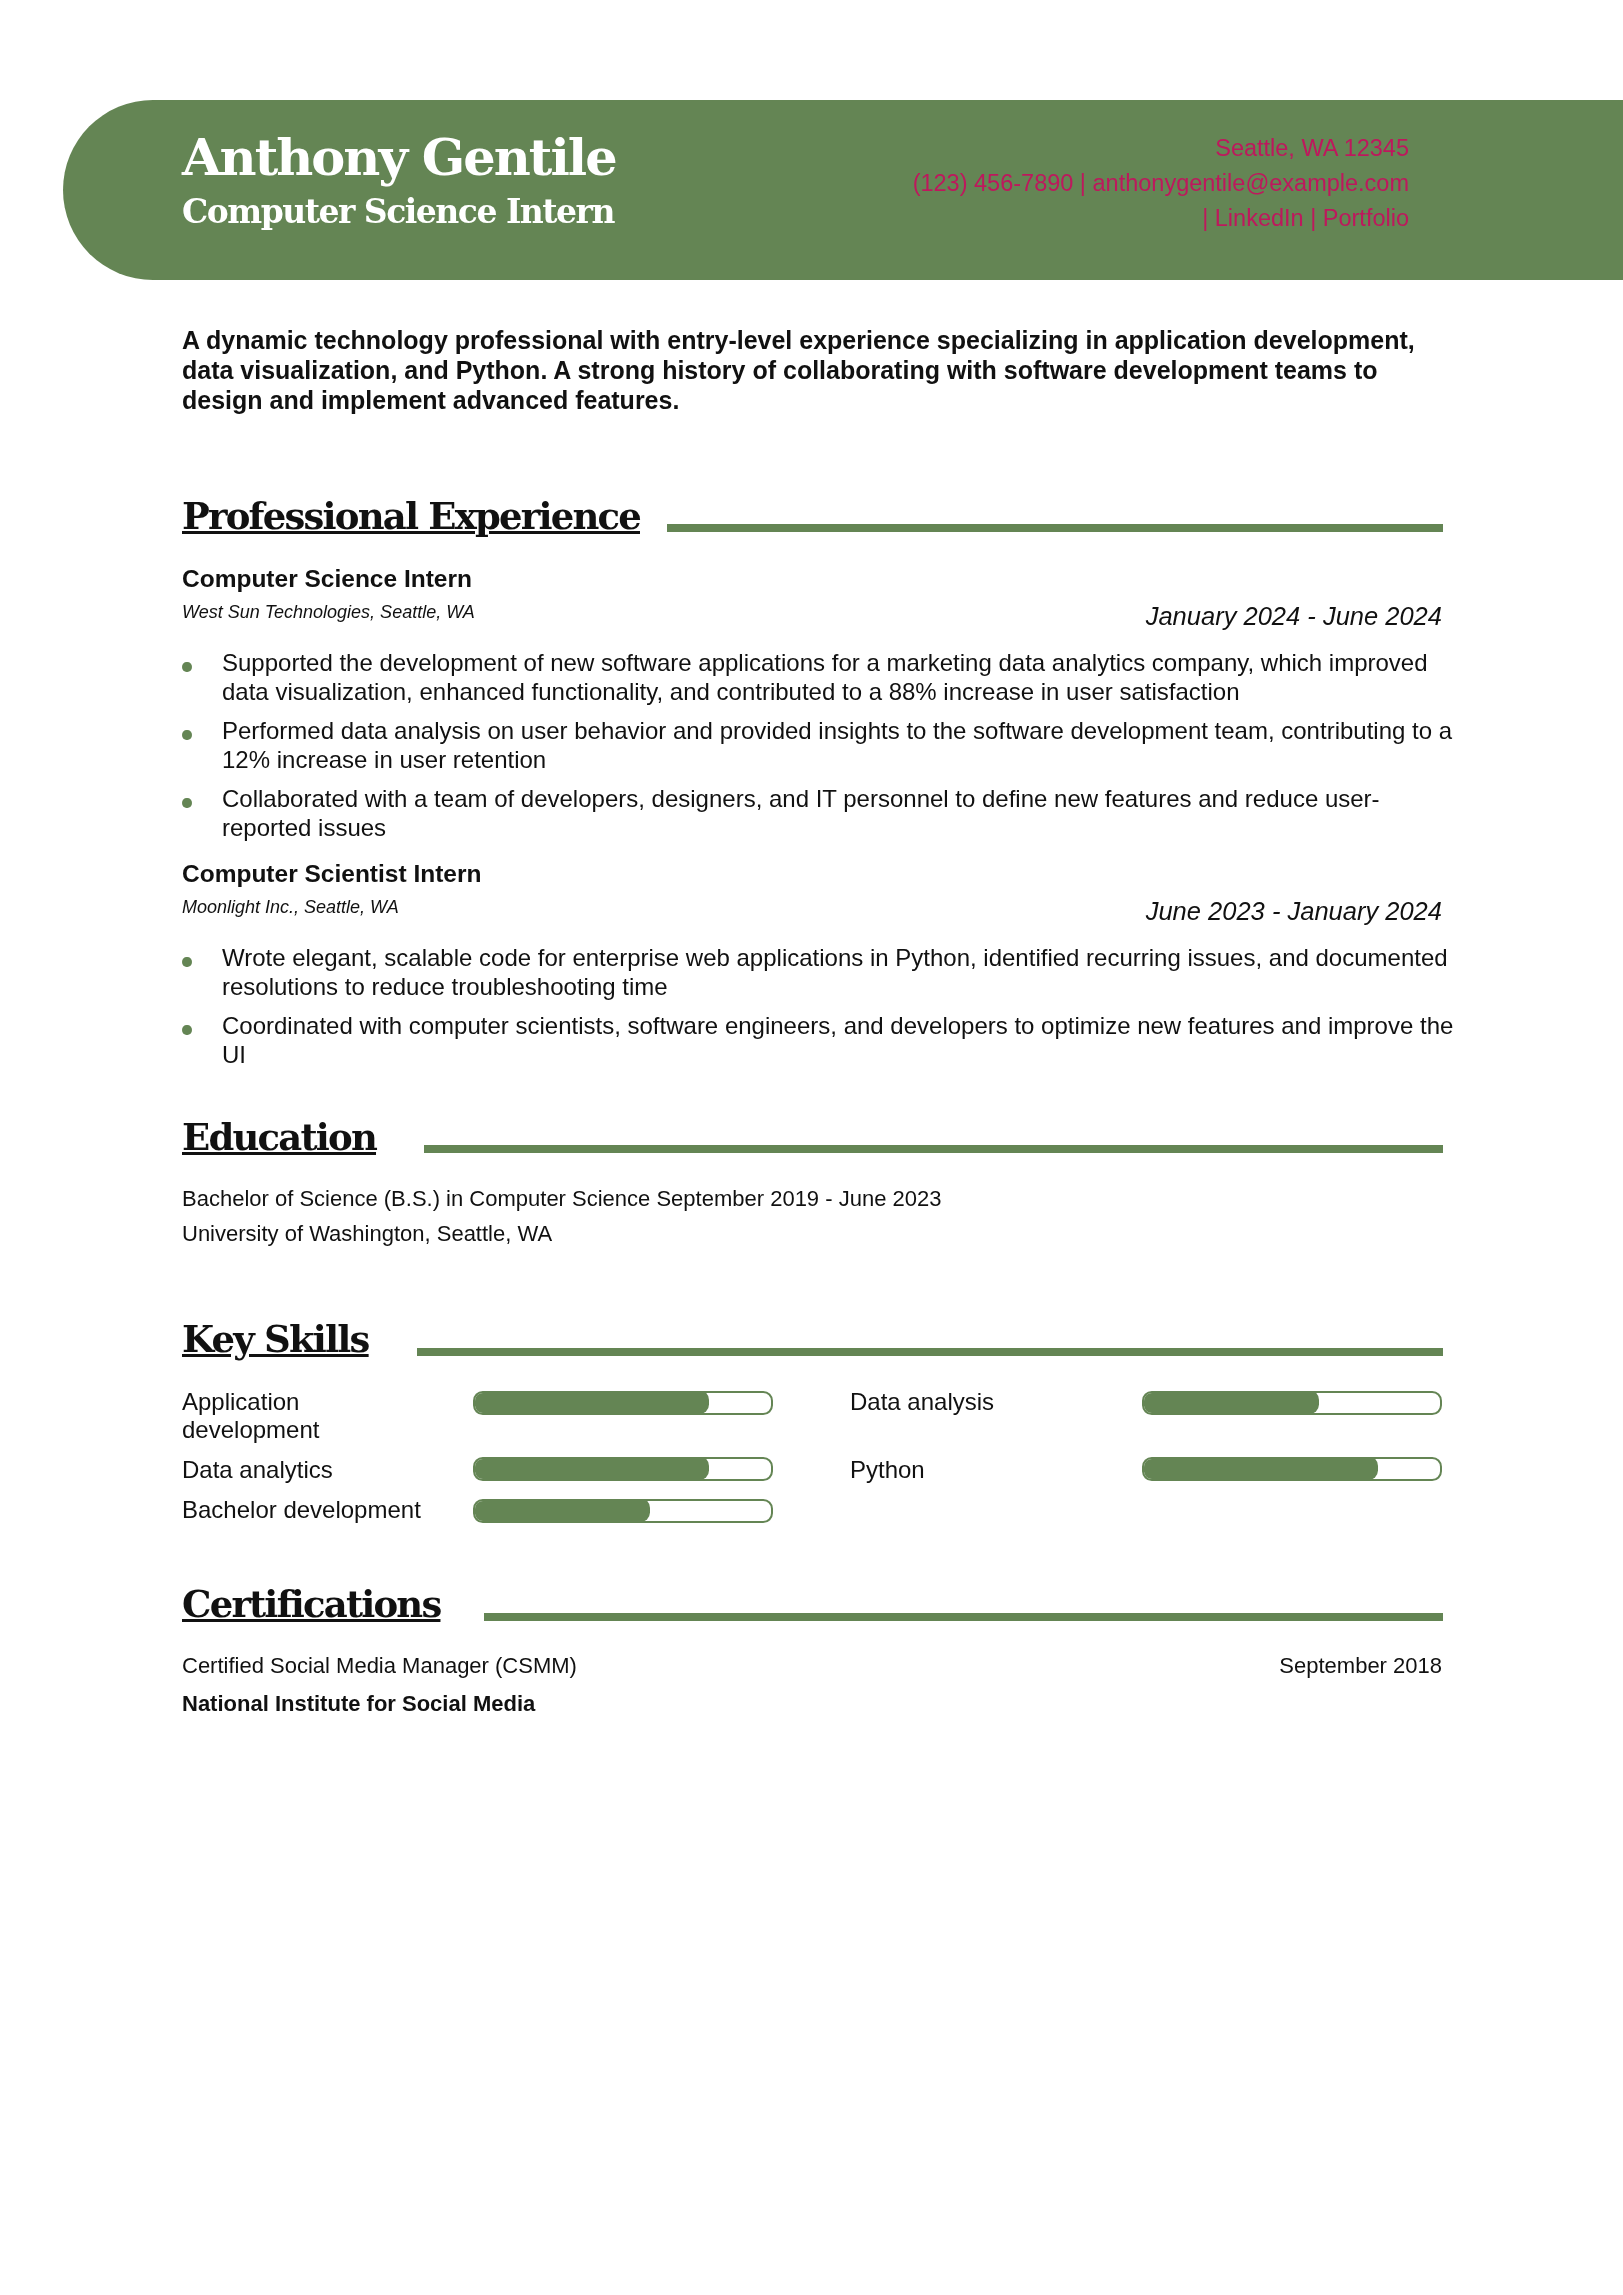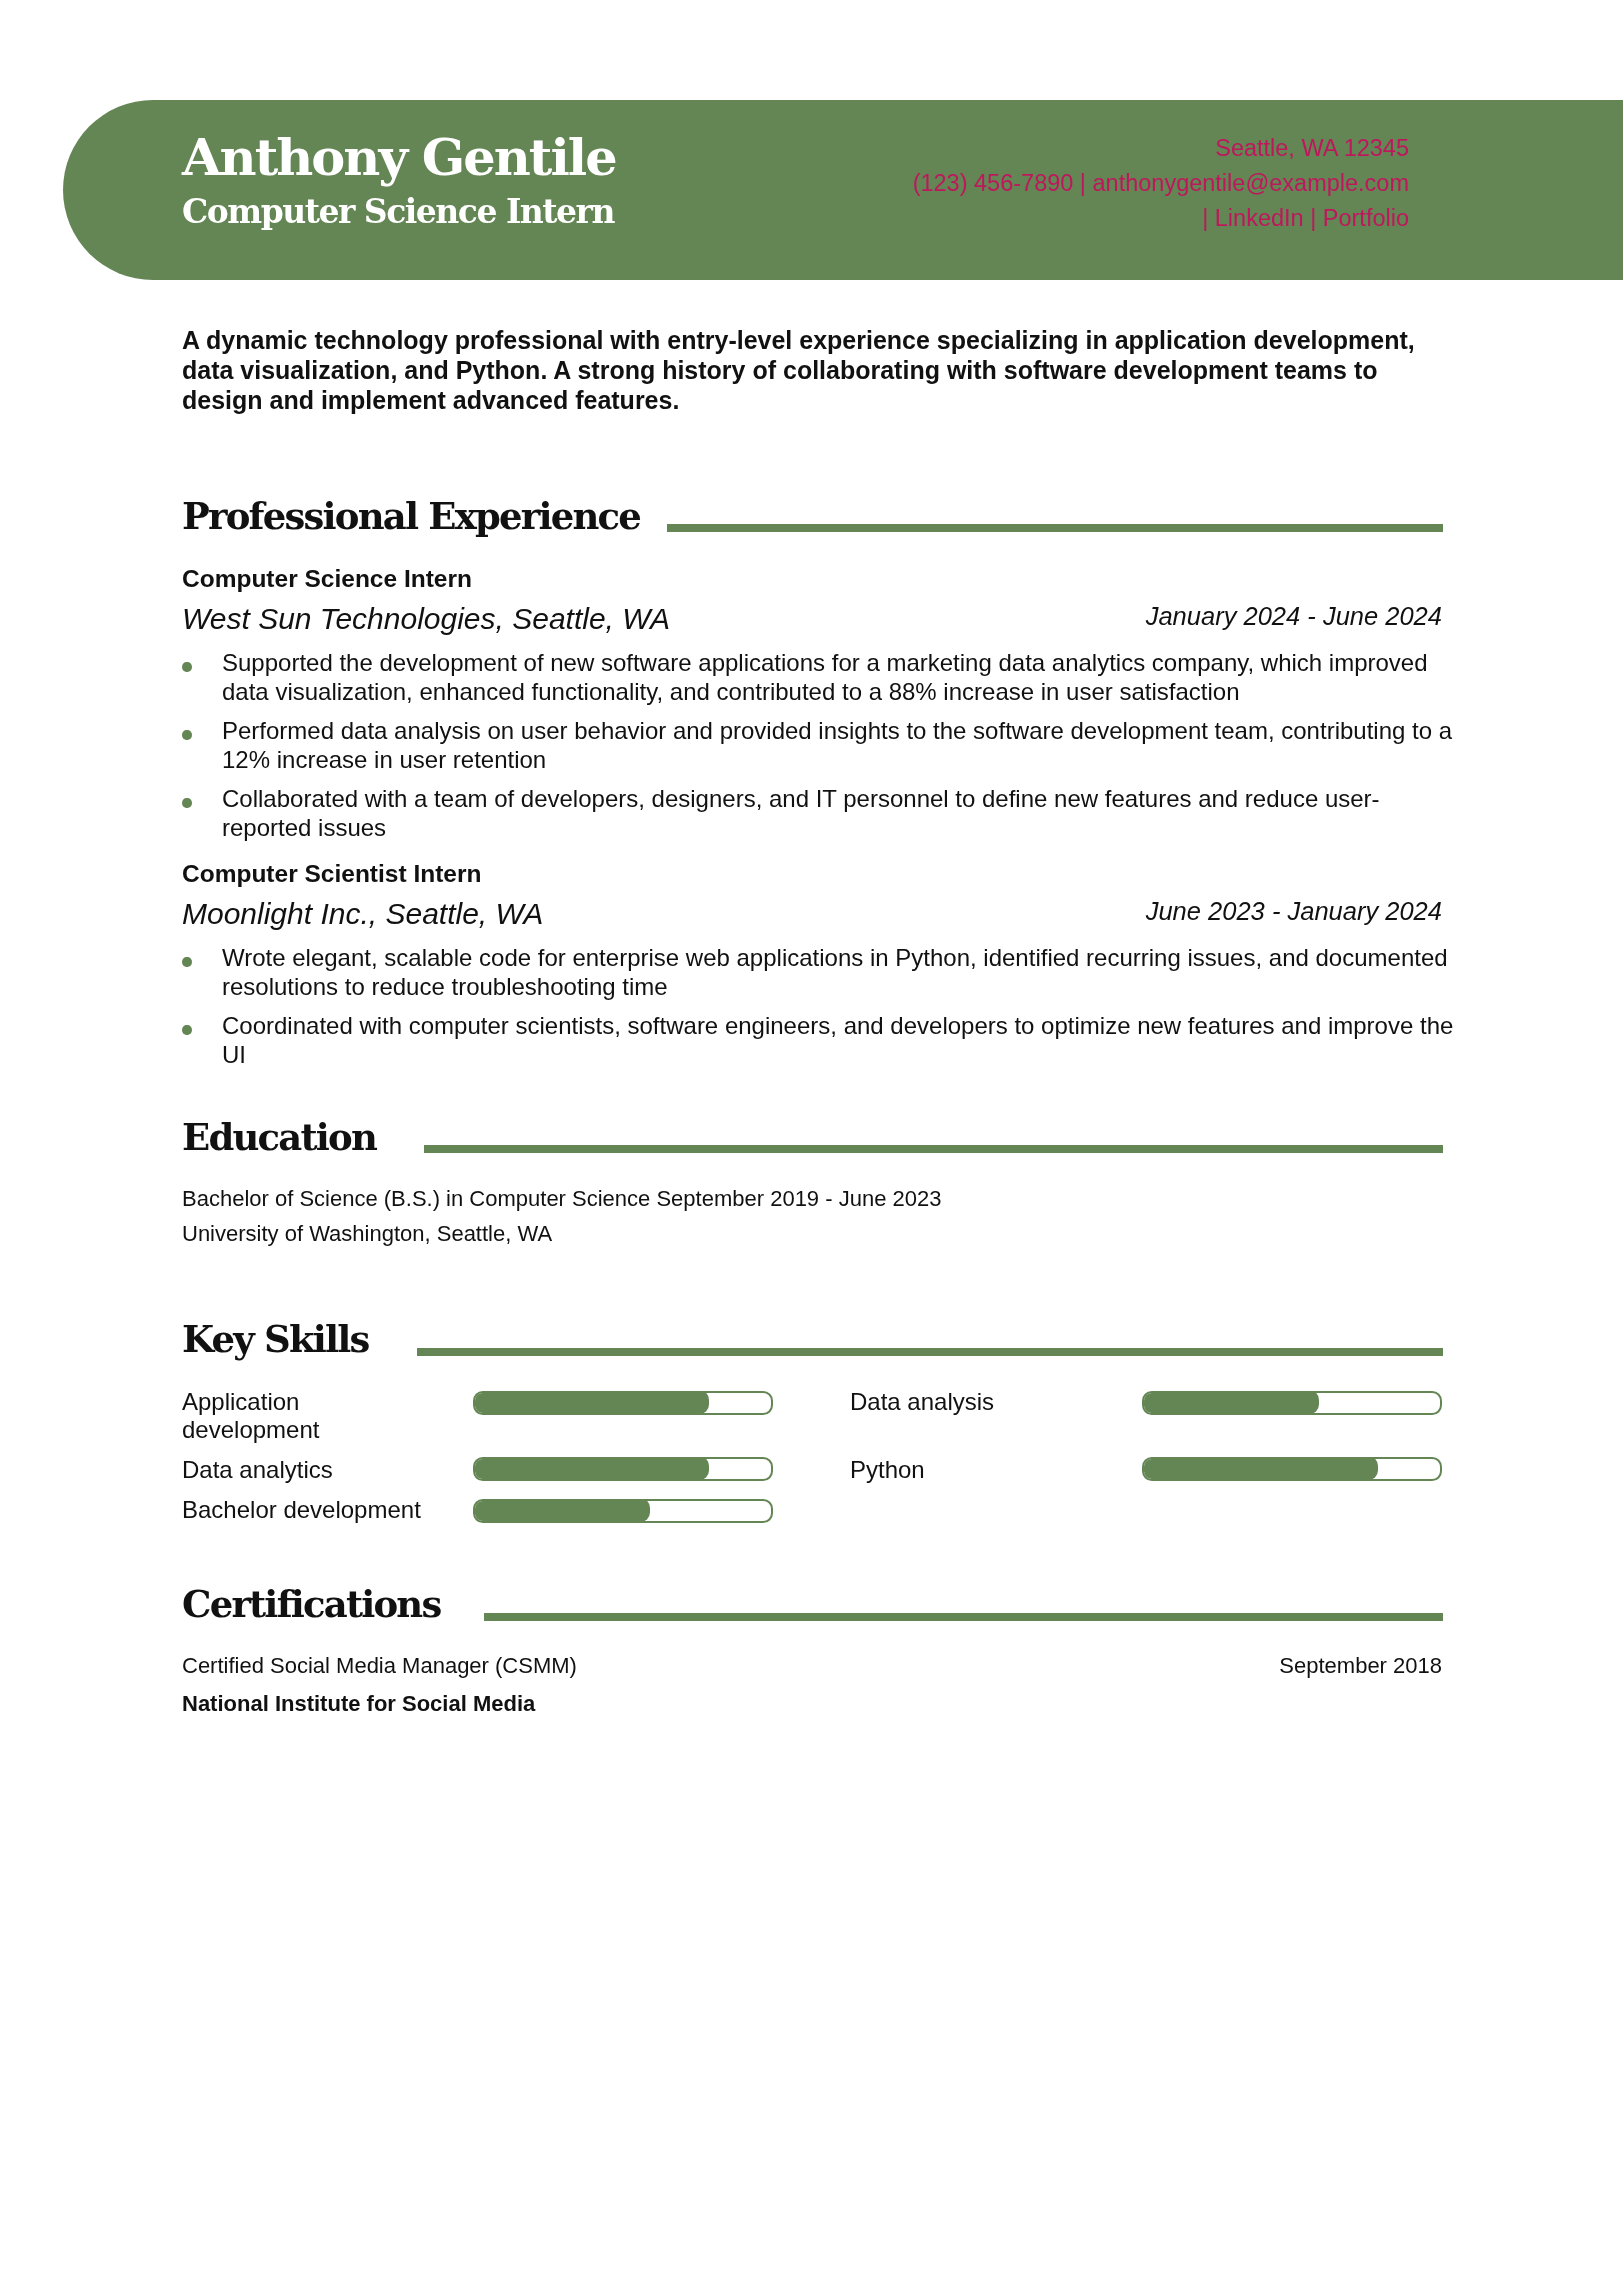--- a/index.html
+++ b/index.html
@@ -9,24 +9,24 @@
                  background: #648554; border-radius: 90px 0 0 90px; }
   .name { position: absolute; left: 182px; top: 129px; color: #fff;
           font-family: "DejaVu Serif", serif; font-weight: bold; font-size: 51px; letter-spacing: -2px; line-height: 1.1; }
   .title { position: absolute; left: 182px; top: 194px; color: #fff;
            font-family: "DejaVu Serif", serif; font-weight: bold; font-size: 33px; letter-spacing: -1.5px; line-height: 1.1; }
   .contact { position: absolute; right: 214px; top: 131px; color: #be185d; text-align: right;
              font-size: 23.5px; line-height: 35px; }
   .summary { position: absolute; left: 182px; top: 325px; width: 1274px; font-weight: bold;
              font-size: 25px; line-height: 30px; }
   .section-title { position: absolute; left: 182px; font-family: "DejaVu Serif", serif; font-weight: bold;
-                   font-size: 37px; letter-spacing: -1.8px; color: #111; line-height: 1; }
+                   font-size: 37px; letter-spacing: -1.8px; color: #111; line-height: 1; text-decoration: underline; }
   .section-rule { position: absolute; height: 7.8px; background: #648554; right: 180px; }
   .job-title { position: absolute; left: 182px; font-weight: bold; font-size: 24.5px; }
-  .job-company { position: absolute; left: 182px; font-style: italic; font-size: 30px; }
+  .job-company { position: absolute; left: 182px; font-style: italic; font-size: 18px; }
   .job-date { position: absolute; right: 181px; font-style: italic; font-size: 25.5px; text-align: right; }
   .bullet { position: absolute; left: 182px; width: 1274px; font-size: 24px; line-height: 29px; }
   .bullet .dot { position: absolute; left: 0; top: 13.7px; width: 9.8px; height: 10.8px; border-radius: 50%; background: #648554; }
   .bullet .txt { margin-left: 40px; display: block; }
   .plain { position: absolute; left: 182px; font-size: 22px; }
   .skill-label { position: absolute; font-size: 24px; line-height: 28px; width: 245px; }
   .skill-bar { position: absolute; width: 300px; height: 23.5px; border: 2.9px solid #648554; border-radius: 9.8px; box-sizing: border-box; background: #fff; overflow: hidden; }
   .skill-fill { position: absolute; left: -2.9px; top: -2.9px; height: 23.5px; background: #648554; border-radius: 9.8px; }
 </style>
 </head>

